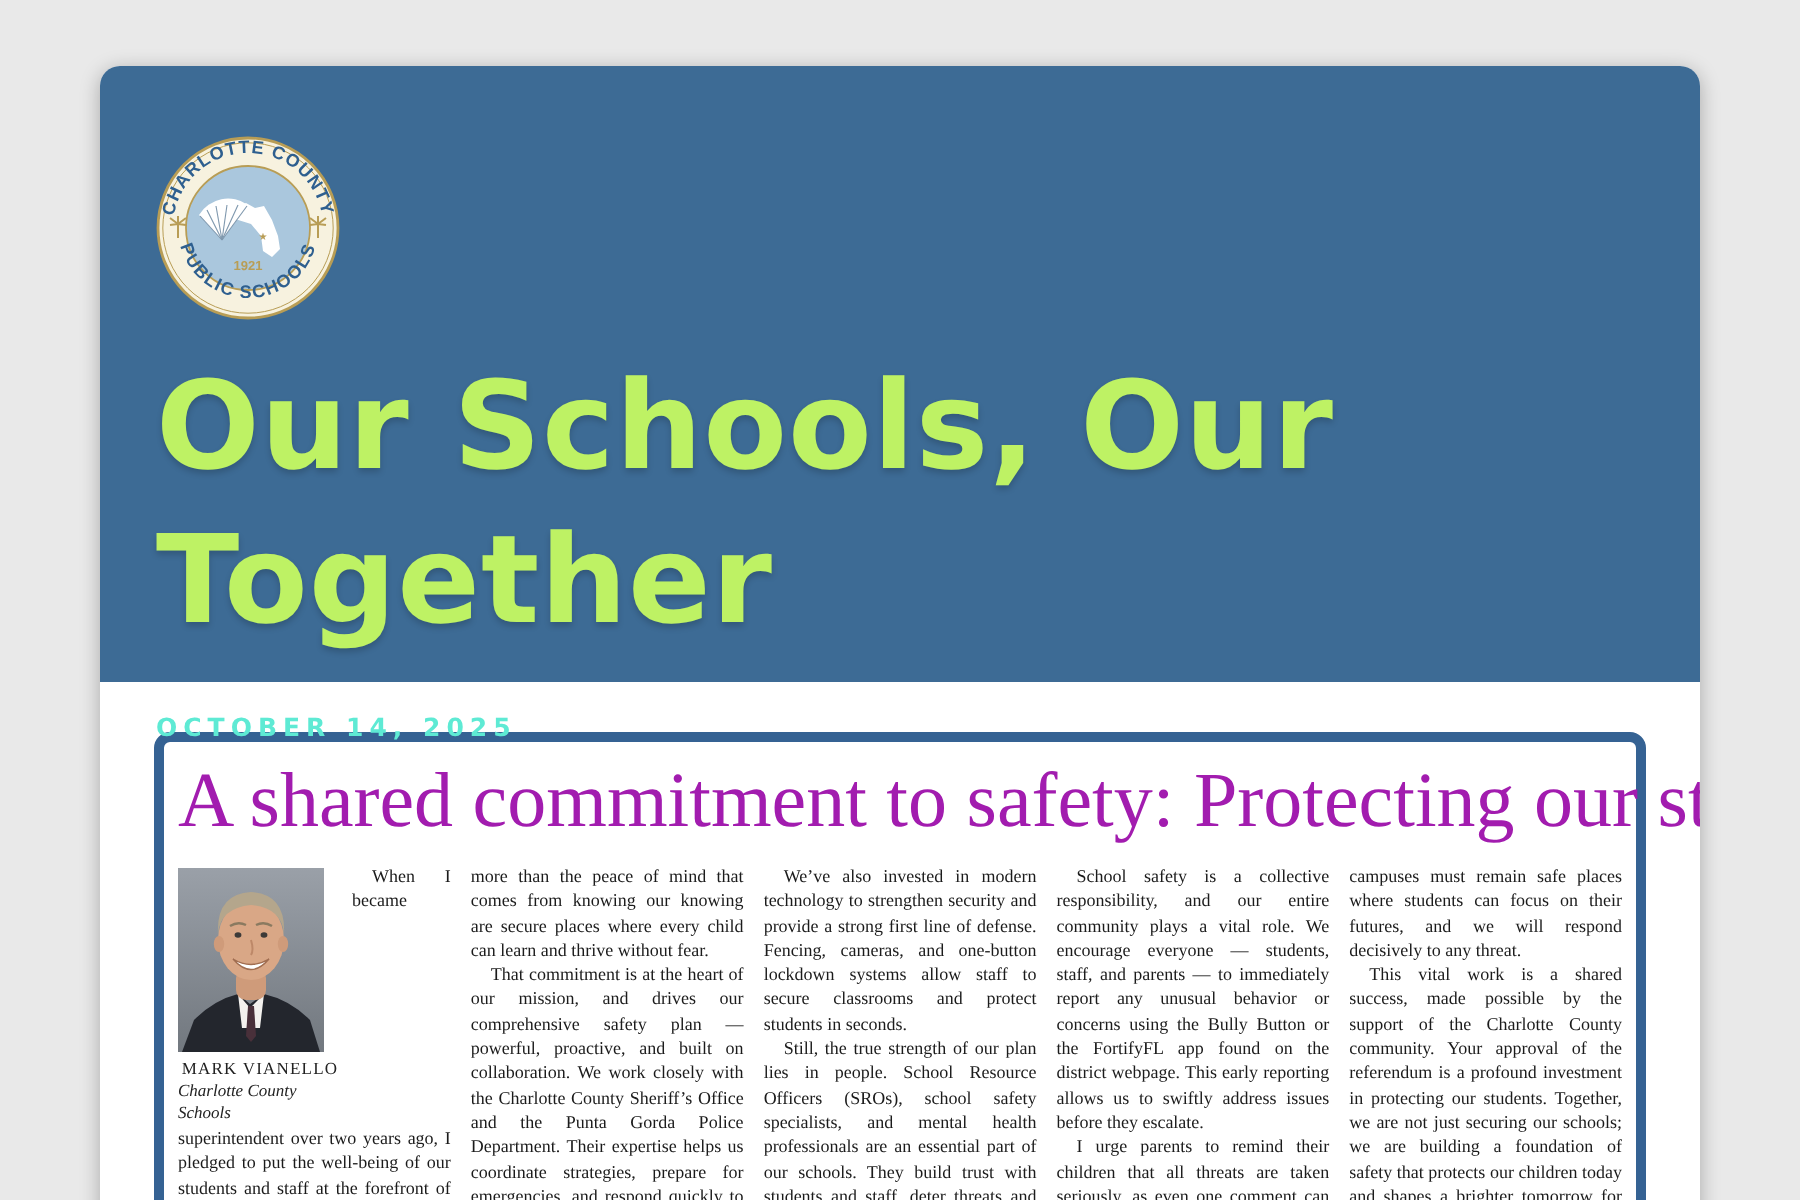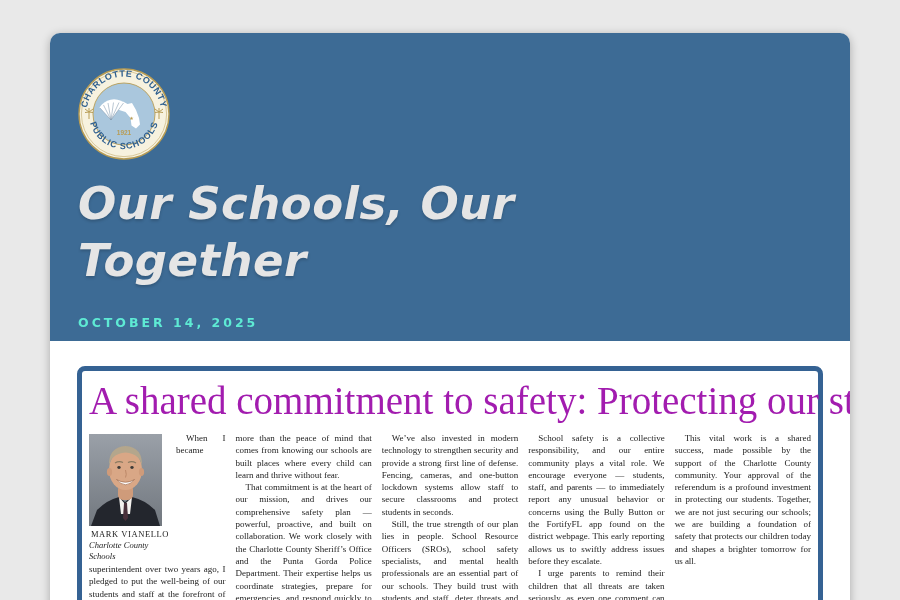--- a/index.html
+++ b/index.html
@@ -22,26 +22,25 @@
     background: #3d6b95;
     height: 308px;
     padding: 35px 28px 0 28px;
     color: #ffffff;
   }
   .seal { width: 92px; height: 92px; display: block; }
   .title {
     margin: 16px 0 0 0;
     font-family: "DejaVu Sans", sans-serif;
     font-weight: bold;
-    font-size: 45px;
+    font-size: 61px;
     line-height: 1.26;
     letter-spacing: 0.5px;
-    color: #e5e5e5;
+    color: #bef264;
     text-shadow: 0 2px 3px rgba(0,0,0,0.18);
-    font-style: italic;
   }
   .pub-date {
     margin-top: 26px;
     font-family: "DejaVu Sans", sans-serif;
     font-weight: bold;
     font-size: 12.5px;
     letter-spacing: 3px;
     color: #5eead4;
   }
   
@@ -184,34 +183,35 @@
             </svg>
             <figcaption>
               <div class="cap-name">MARK VIANELLO</div>
               <div class="cap-org">Charlotte County Schools</div>
             </figcaption>
           </figure>
           <p class="indent">When I became superintendent over two years ago, I pledged to put the well-being of our students and staff at the forefront of every decision. While so much in education matters, nothing</p>
         </div>
 
         <div class="col">
-          <p>more than the peace of mind that comes from knowing our schools are built places where every child can learn and thrive without fear.</p>
+          <p>more than the peace of mind that comes from knowing our knowing are secure places where every child can learn and thrive without fear.</p>
           <p class="indent">That commitment is at the heart of our mission, and drives our comprehensive safety plan — powerful, proactive, and built on collaboration. We work closely with the Charlotte County Sheriff’s Office and the Punta Gorda Police Department. Their expertise helps us coordinate strategies, prepare for emergencies, and respond quickly to any</p>
         </div>
 
         <div class="col">
           <p class="indent">We’ve also invested in modern technology to strengthen security and provide a strong first line of defense. Fencing, cameras, and one-button lockdown systems allow staff to secure classrooms and protect students in seconds.</p>
           <p class="indent">Still, the true strength of our plan lies in people. School Resource Officers (SROs), school safety specialists, and mental health professionals are an essential part of our schools. They build trust with students and staff, deter threats and provide</p>
         </div>
 
         <div class="col">
           <p class="indent">School safety is a collective responsibility, and our entire community plays a vital role. We encourage everyone — students, staff, and parents — to immediately report any unusual behavior or concerns using the Bully Button or the FortifyFL app found on the district webpage. This early reporting allows us to swiftly address issues before they escalate.</p>
           <p class="indent">I urge parents to remind their children that all threats are taken seriously, as even one comment can disrupt learning and</p>
         </div>
 
         <div class="col">
+          <p>campuses must remain safe places where students can focus on their futures, and we will respond decisively to any threat.</p>
           <p class="indent">This vital work is a shared success, made possible by the support of the Charlotte County community. Your approval of the referendum is a profound investment in protecting our students. Together, we are not just securing our schools; we are building a foundation of safety that protects our children today and shapes a brighter tomorrow for us all.</p>
         </div>
 
       </div>
     </article>
   </section>
 </div>
 
 </body></html>

